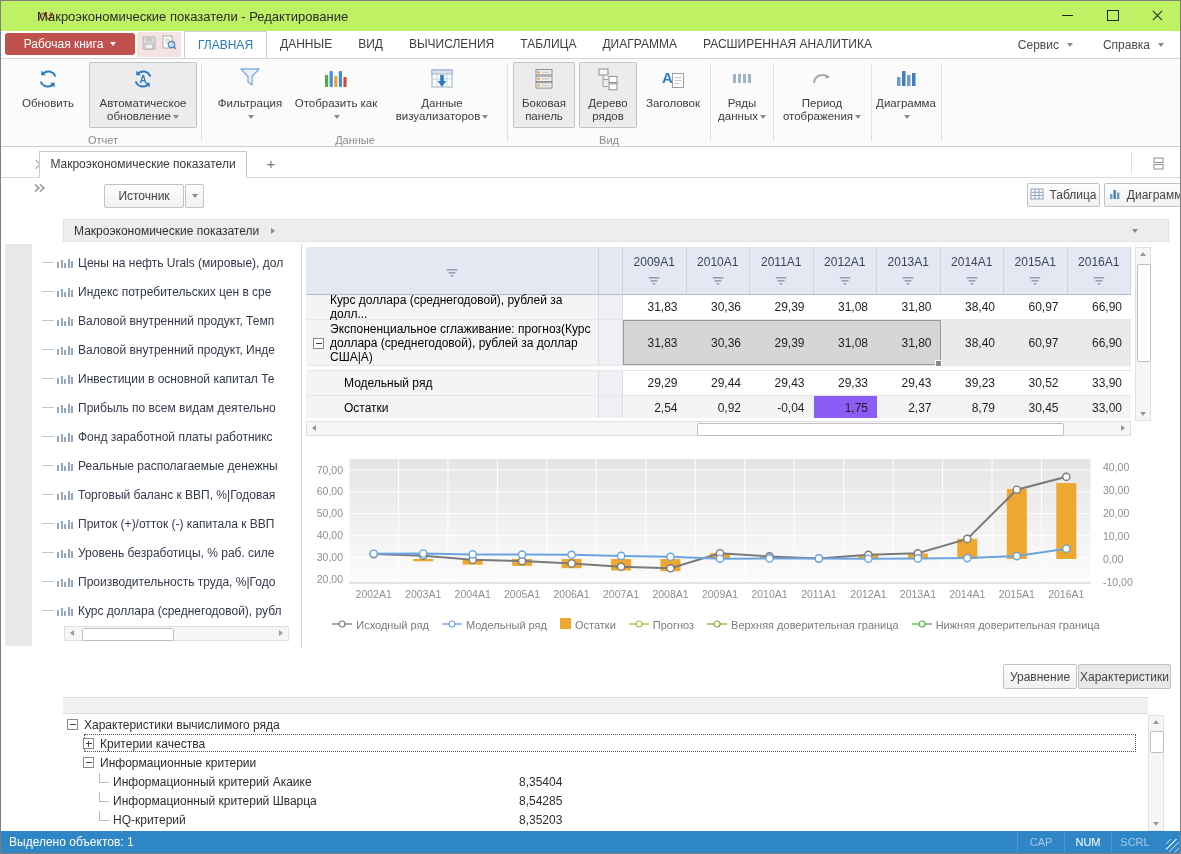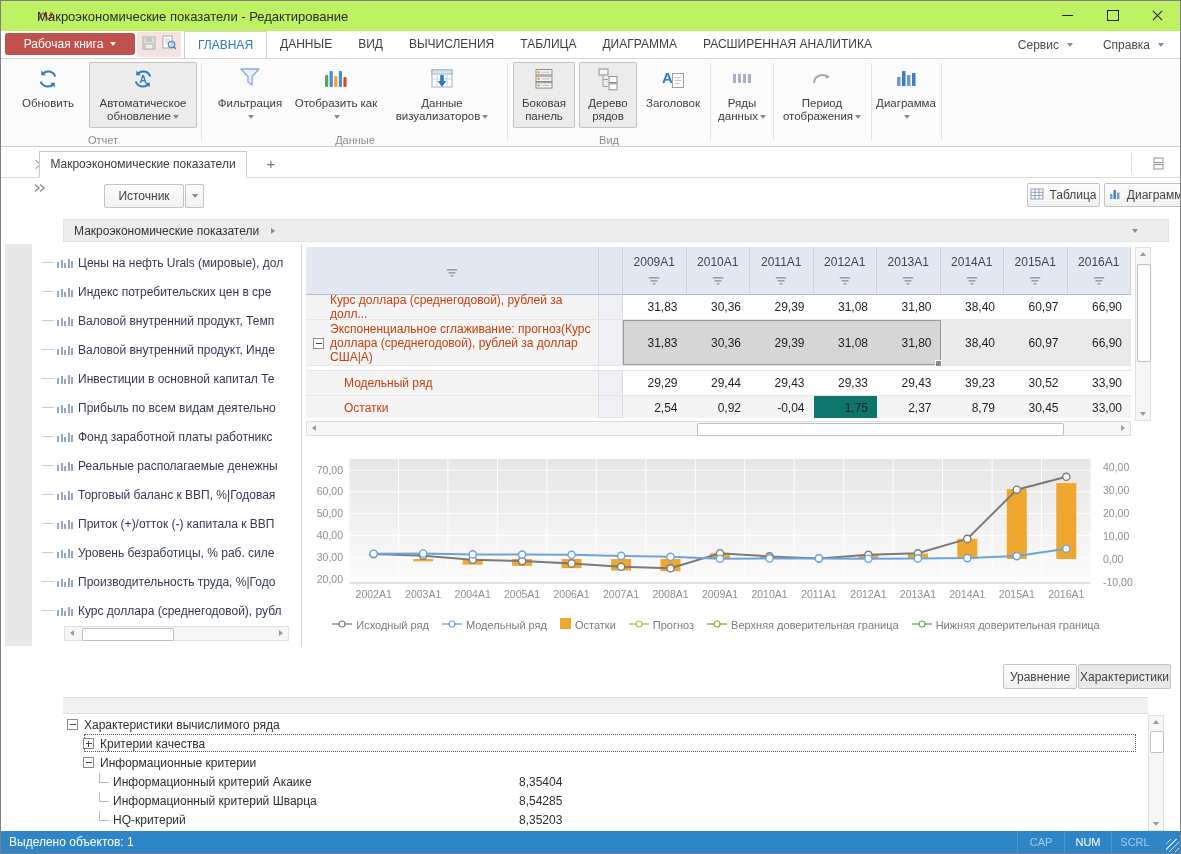--- a/index.html
+++ b/index.html
@@ -63,21 +63,21 @@
   .tri-dn{width:0;height:0;border-left:3.5px solid transparent;border-right:3.5px solid transparent;border-top:4px solid #9a9a9a;}
   .tri-lf{width:0;height:0;border-top:3.5px solid transparent;border-bottom:3.5px solid transparent;border-right:4px solid #9a9a9a;}
   .tri-rt{width:0;height:0;border-top:3.5px solid transparent;border-bottom:3.5px solid transparent;border-left:4px solid #9a9a9a;}
   
   .table-panel{position:absolute;left:305px;top:246px;width:825px;height:171px;background:#fff;overflow:hidden;}
   .thead{display:flex;height:48px;background:#e4e8f3;border-bottom:1px solid #b3bad0;box-sizing:border-box;}
   .thc{border-right:1px solid #cdd3e4;box-sizing:border-box;position:relative;flex:none;}
   .thc .ylab{display:block;text-align:center;margin-top:8px;color:#3a455c;font-size:12px;}
   .thc .fun{position:absolute;left:50%;transform:translateX(-50%);}
   .trow{display:flex;box-sizing:border-box;border-bottom:1px solid #e6e6e6;}
-  .rh{flex:none;background:#f4f4f4;border-right:1px solid #dcdcdc;box-sizing:border-box;position:relative;color:#c2410c;}
+  .rh{flex:none;background:#f4f4f4;border-right:1px solid #dcdcdc;box-sizing:border-box;position:relative;color:#000000;}
   .rsplit{flex:none;background:#eef0f6;border-right:1px solid #dcdcdc;box-sizing:border-box;}
   .tcell{flex:none;text-align:right;padding-right:9px;box-sizing:border-box;color:#1f1f1f;}
   .tcell.dim{background:#eaeaea;}
   .tcell.sel{background:#d6d6d6;box-shadow:inset 0 1px 0 #9a9a9a, inset 0 -1px 0 #9a9a9a;}
   .tcell.sel-first{box-shadow:inset 0 1px 0 #9a9a9a, inset 0 -1px 0 #9a9a9a, inset 1px 0 0 #9a9a9a;}
   .tcell.sel-last{box-shadow:inset 0 1px 0 #9a9a9a, inset 0 -1px 0 #9a9a9a, inset -1px 0 0 #9a9a9a;position:relative;}
   .tcell.sel-last::after{content:'';position:absolute;right:-1px;bottom:-2px;width:5px;height:5px;background:#8a8a8a;border:1px solid #fff;}
   .exp{width:9px;height:9px;border:1px solid #898989;background:#fff;display:inline-block;position:relative;flex:none;}
   .exp::before{content:'';position:absolute;left:1.5px;right:1.5px;top:3.5px;height:1px;background:#444;}
   .exp.plus::after{content:'';position:absolute;top:1.5px;bottom:1.5px;left:3.5px;width:1px;background:#444;}
@@ -640,21 +640,21 @@
         <div class="tcell" style="width:63.5px;line-height:25px;">33,90</div>
       </div>
       <div class="trow" style="height:25px;">
         <div class="rh" style="width:293px;">
           <div style="position:absolute;left:38px;right:6px;top:50%;transform:translateY(-50%);line-height:14px;">Остатки</div>
         </div>
         <div class="rsplit" style="width:24px;"></div>
         <div class="tcell dim2" style="width:63.5px;line-height:25px;background:#f4f4f4;">2,54</div>
         <div class="tcell dim2" style="width:63.5px;line-height:25px;background:#f4f4f4;">0,92</div>
         <div class="tcell dim2" style="width:63.5px;line-height:25px;background:#f4f4f4;">-0,04</div>
-        <div class="tcell dim2" style="width:63.5px;line-height:25px;background:#0f766e;">1,75</div>
+        <div class="tcell dim2" style="width:63.5px;line-height:25px;background:#8b5cf6;">1,75</div>
         <div class="tcell dim2" style="width:63.5px;line-height:25px;background:#f4f4f4;">2,37</div>
         <div class="tcell dim2" style="width:63.5px;line-height:25px;background:#f4f4f4;">8,79</div>
         <div class="tcell dim2" style="width:63.5px;line-height:25px;background:#f4f4f4;">30,45</div>
         <div class="tcell dim2" style="width:63.5px;line-height:25px;background:#f4f4f4;">33,00</div>
       </div>
     </div>
 
   <div class="sb" style="left:1134px;top:246px;width:16px;height:174px;">
     <span class="arr" style="left:0;top:0;">
         <span class="tri-up"></span>

